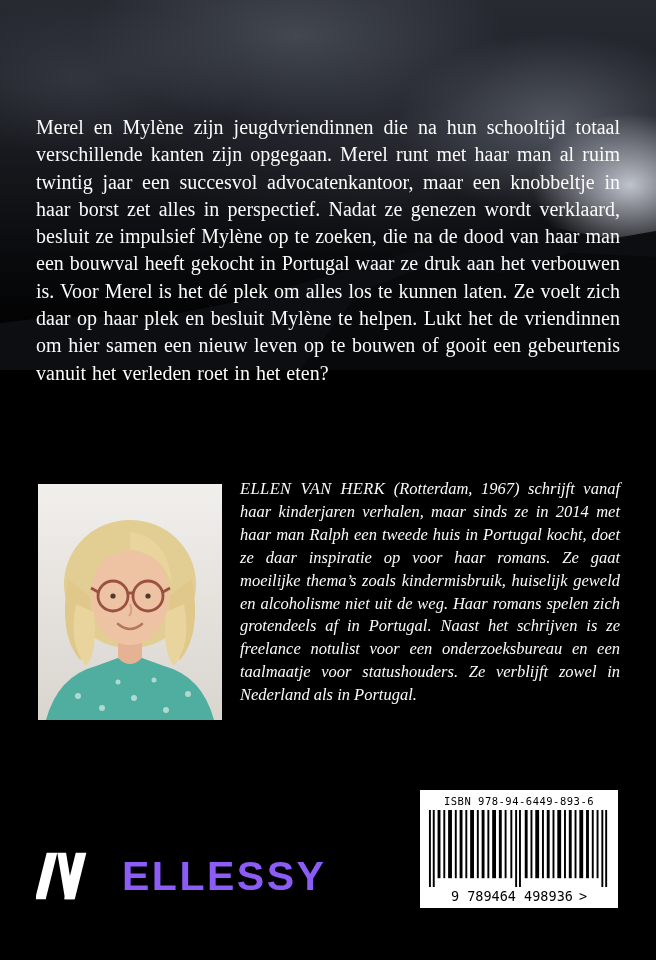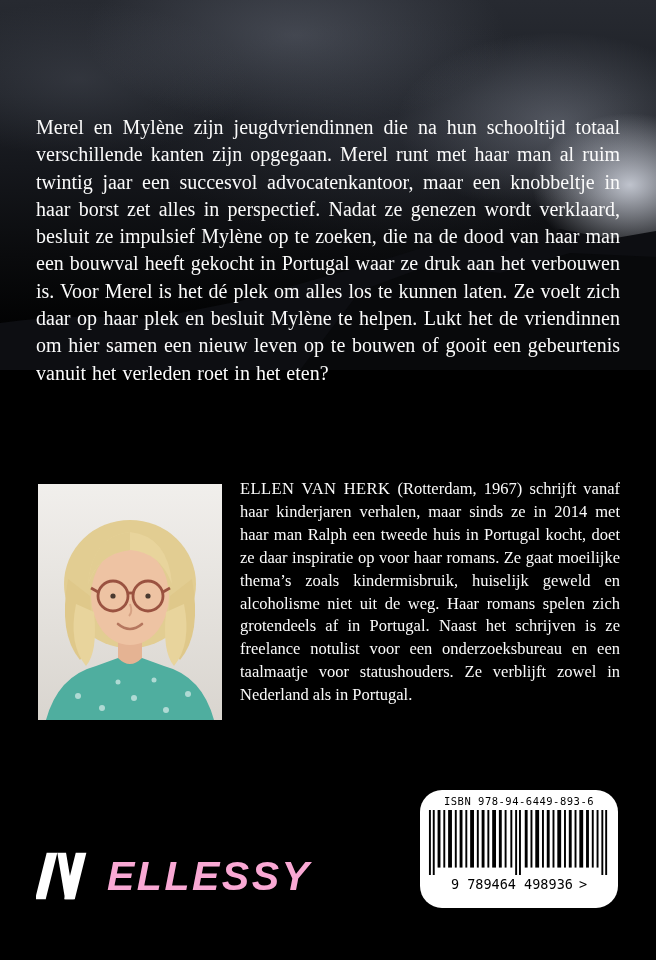--- a/index.html
+++ b/index.html
@@ -35,63 +35,62 @@
     color: #fbfbfb;
     font-size: 20px;
     line-height: 27.3px;
     text-align: justify;
     word-spacing: 1px;
   }
   .bio-section {
     position: absolute;
     top: 478px; left: 38px; right: 36px;
     min-height: 248px;
+    font-style: italic;
   }
   .author-photo {
     position: absolute;
     top: 6px; left: 0;
     width: 184px; height: 236px;
     display: block;
   }
   .bio {
     margin: 0 0 0 202px;
     color: #fbfbfb;
     font-size: 16.5px;
     line-height: 22.9px;
     text-align: justify;
   }
   .bio .author-name { letter-spacing: 0.4px; }
   .publisher {
     position: absolute;
     left: 36px; bottom: 56px;
     display: flex;
     align-items: center;
-    gap: 9px;
-    color: #f9a8d4;
-    font-style: italic;
+    gap: 24px;
+    color: #8b5cf6;
   }
   .publisher-mark { display: block; }
   .publisher-name {
     font-family: "Liberation Sans", sans-serif;
     font-weight: bold;
     font-size: 41px;
     letter-spacing: 2.5px;
     line-height: 1;
   }
   .barcode-box {
     position: absolute;
     right: 38px; bottom: 52px;
     width: 198px; height: 118px;
     background: #fff;
     box-sizing: border-box;
-    padding: 5px 8px 16px 8px;
+    padding: 5px 8px 4px 8px;
     display: flex;
     flex-direction: column;
     align-items: center;
-    border-radius: 22px;
   }
   .isbn-label {
     font-family: "DejaVu Sans Mono", monospace;
     font-size: 10.5px;
     letter-spacing: 0.5px;
     color: #000;
     white-space: nowrap;
   }
   .barcode-bars { flex: 1 1 auto; width: 182px; margin-top: 3px; }
   .barcode-digits-row {

